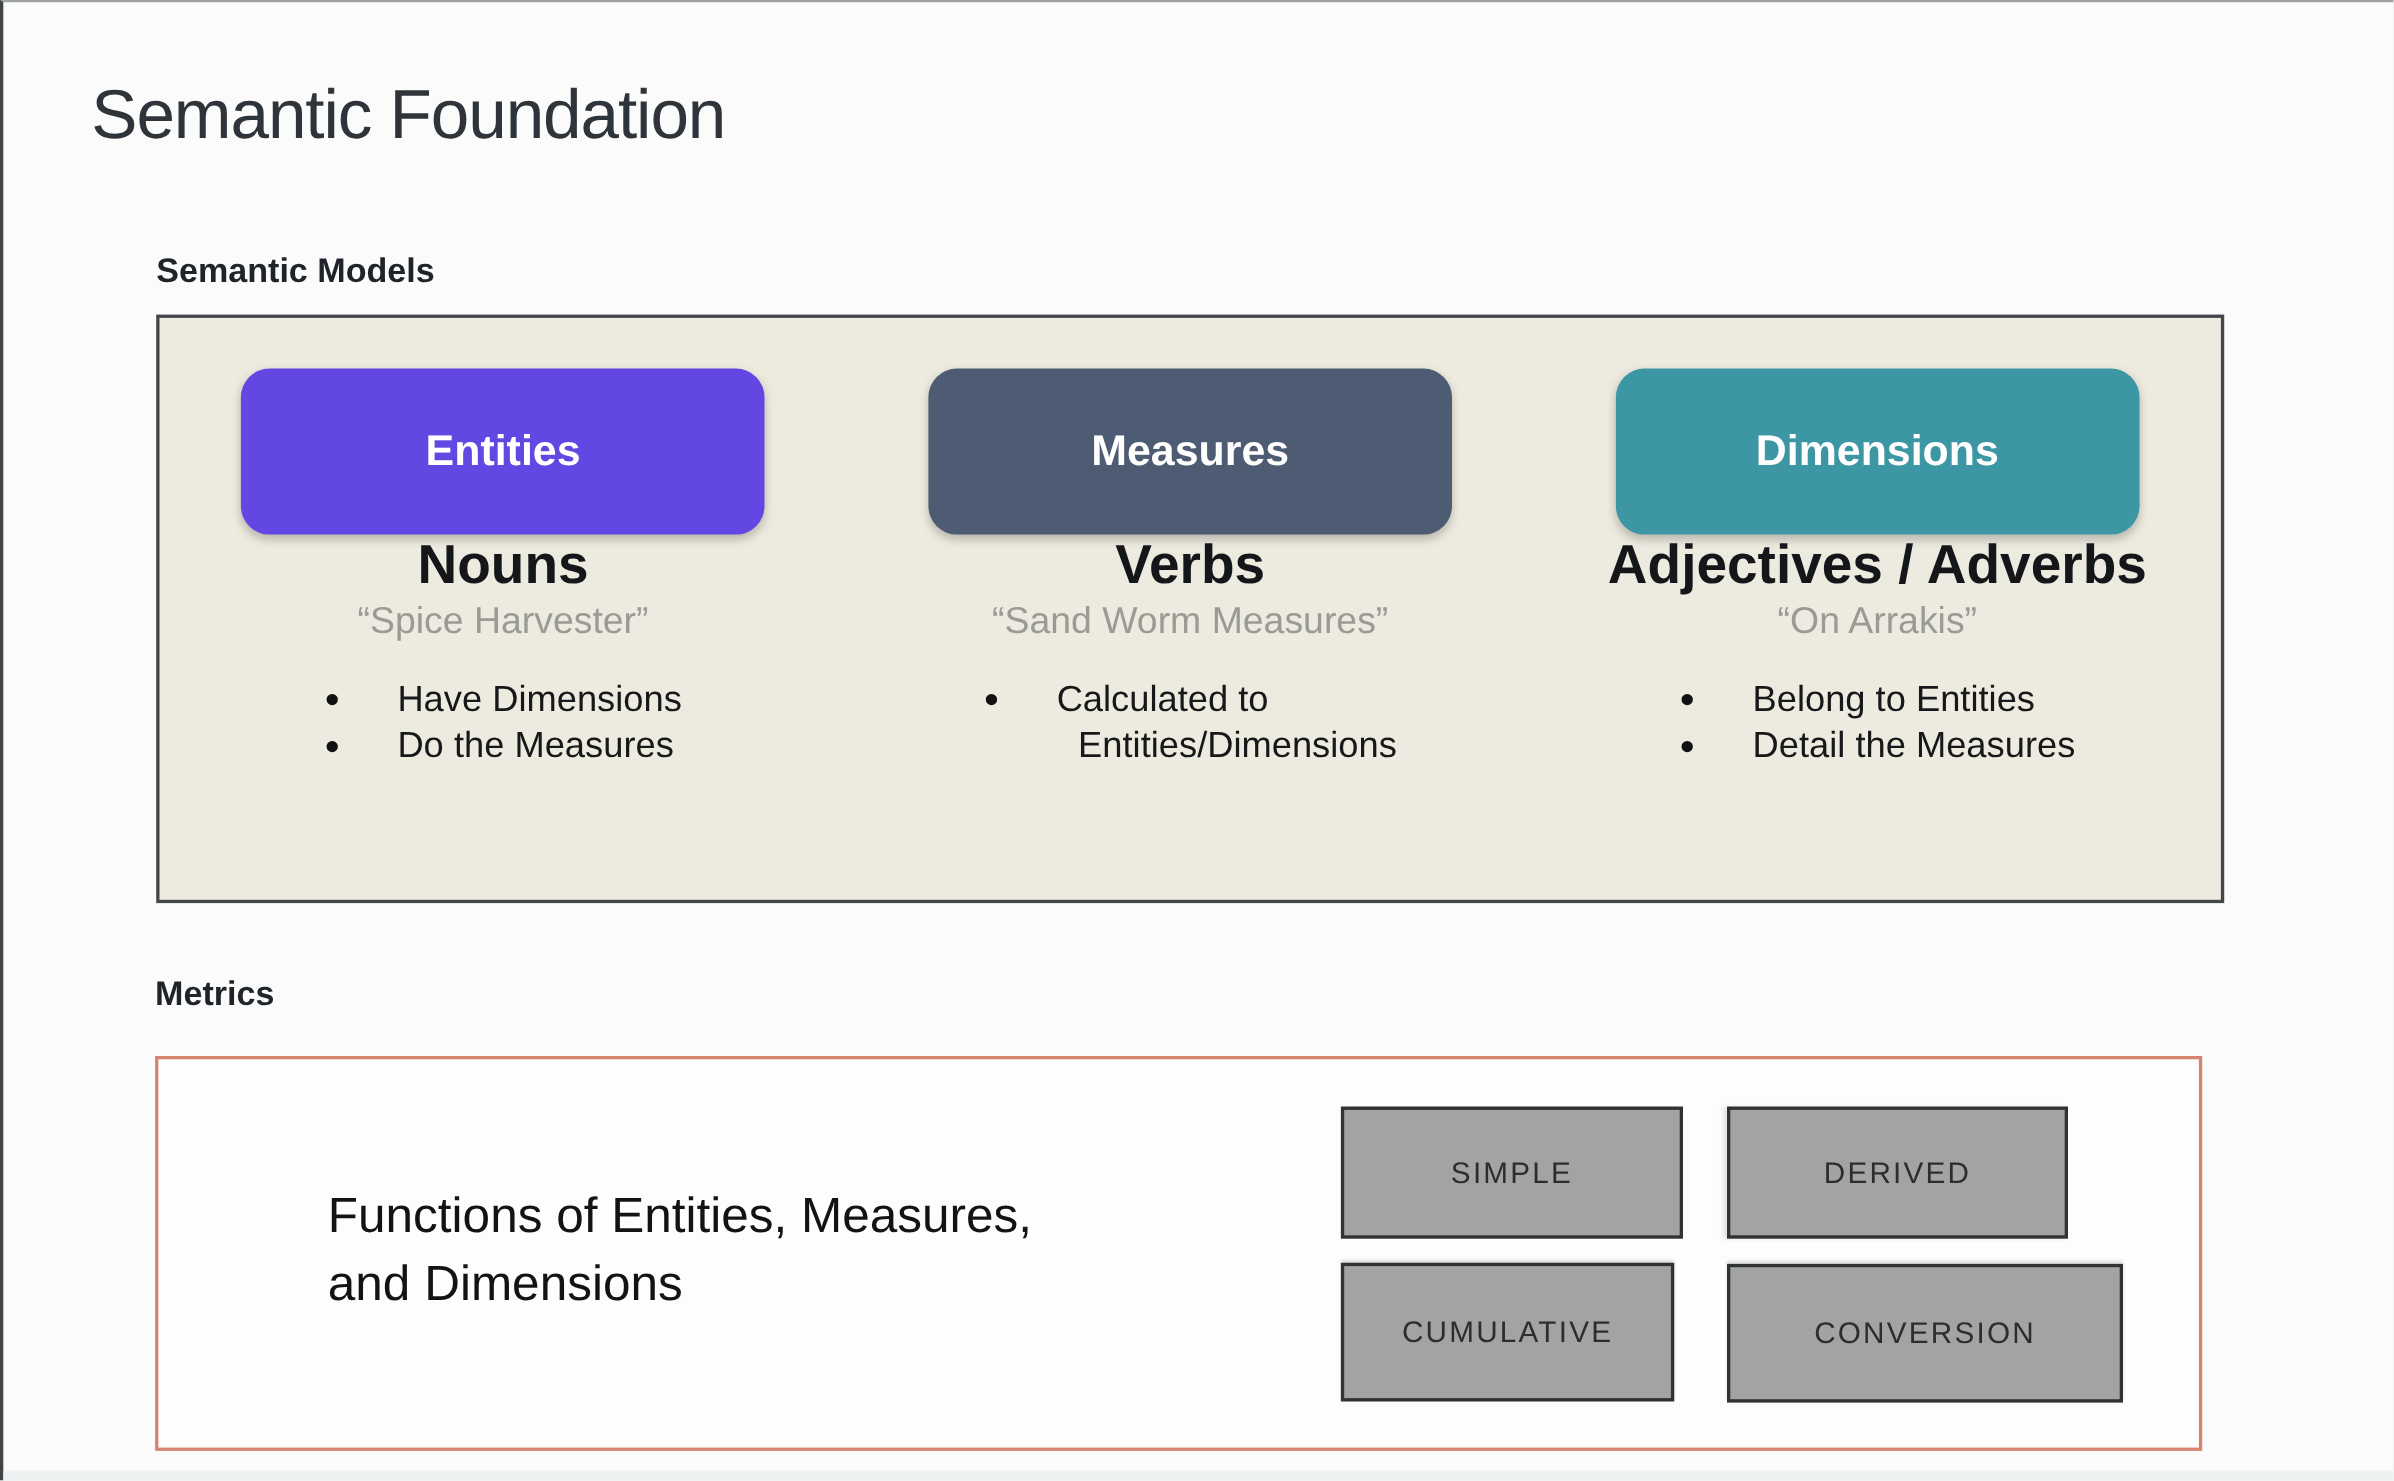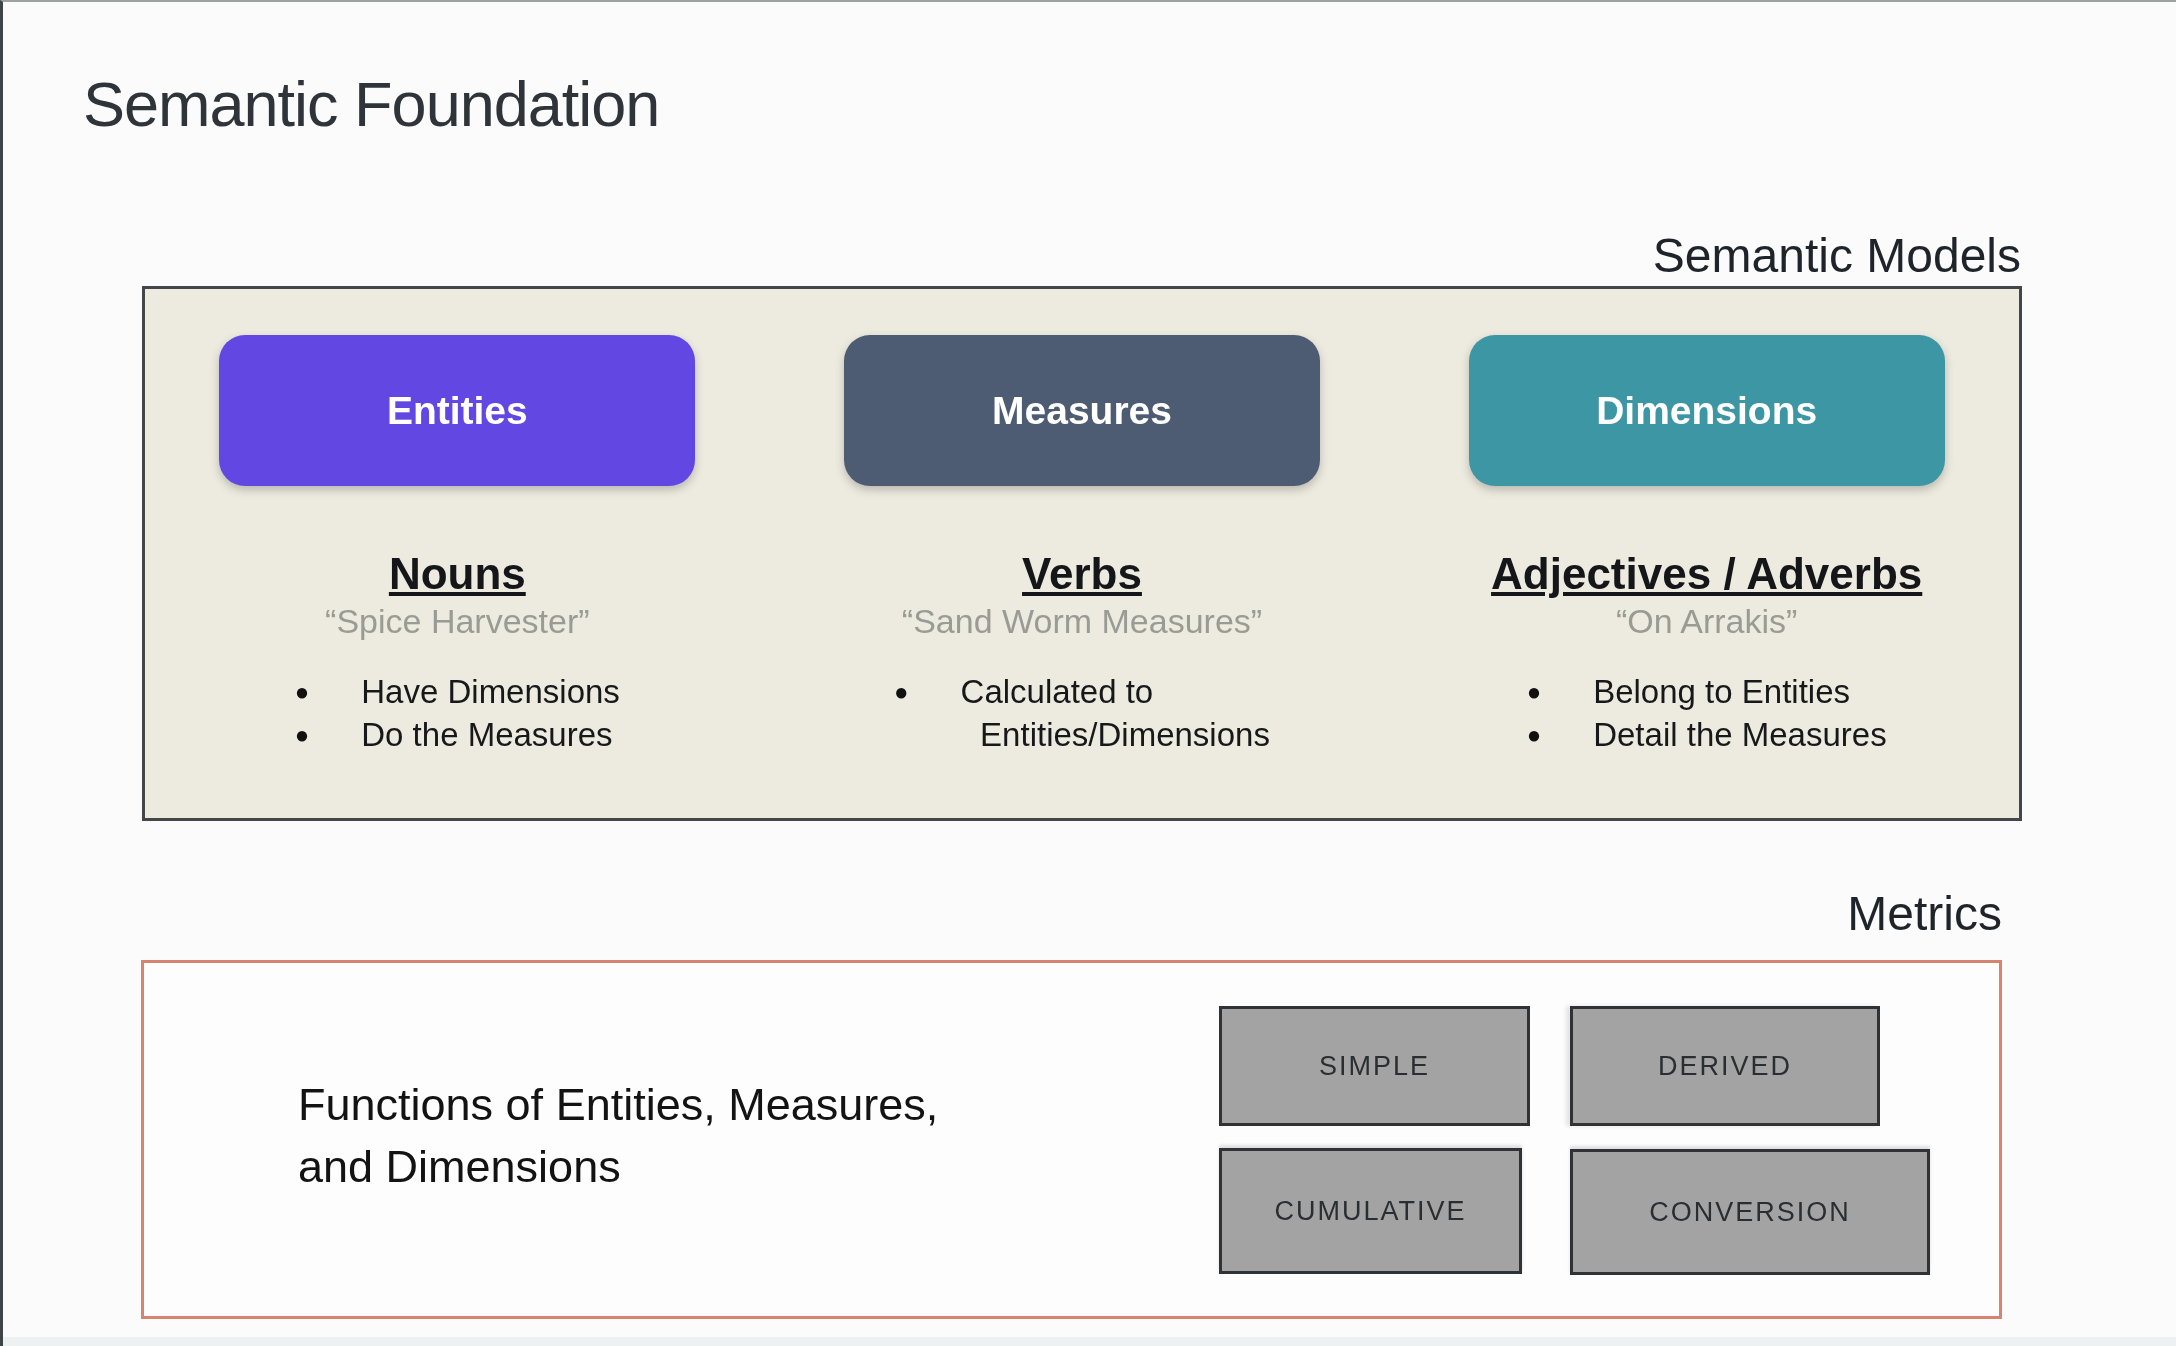--- a/index.html
+++ b/index.html
@@ -21,23 +21,23 @@
     left: 80px;
     top: 66px;
     font-size: 63px;
     font-weight: 400;
     letter-spacing: -1px;
     color: #2e3439;
   }
 
   .section-title {
     position: absolute;
-    text-align: right;
-    font-size: 48px;
-    font-weight: 400;
+    text-align: left;
+    font-size: 31px;
+    font-weight: 700;
     color: #1f242a;
   }
   .models-title { left: 139px; width: 1879px; top: 226px; }
   .metrics-title { left: 138px; width: 1861px; top: 884px; }
 
   .models-panel {
     position: absolute;
     left: 139px;
     top: 284px;
     width: 1880px;
@@ -58,26 +58,24 @@
     display: flex;
     align-items: center;
     justify-content: center;
     color: #ffffff;
     font-size: 39px;
     font-weight: 700;
     box-shadow: 0 4px 8px rgba(70, 70, 70, 0.30);
   }
 
   .model-heading {
-    margin-top: 64px;
-    font-size: 44px;
+    font-size: 50px;
     font-weight: 700;
     color: #141619;
     line-height: 1.1;
-    text-decoration: underline;
   }
 
   .model-example {
     margin-top: 4px;
     font-size: 34px;
     color: #9a9b95;
   }
 
   .model-bullets {
     margin-top: 30px;

